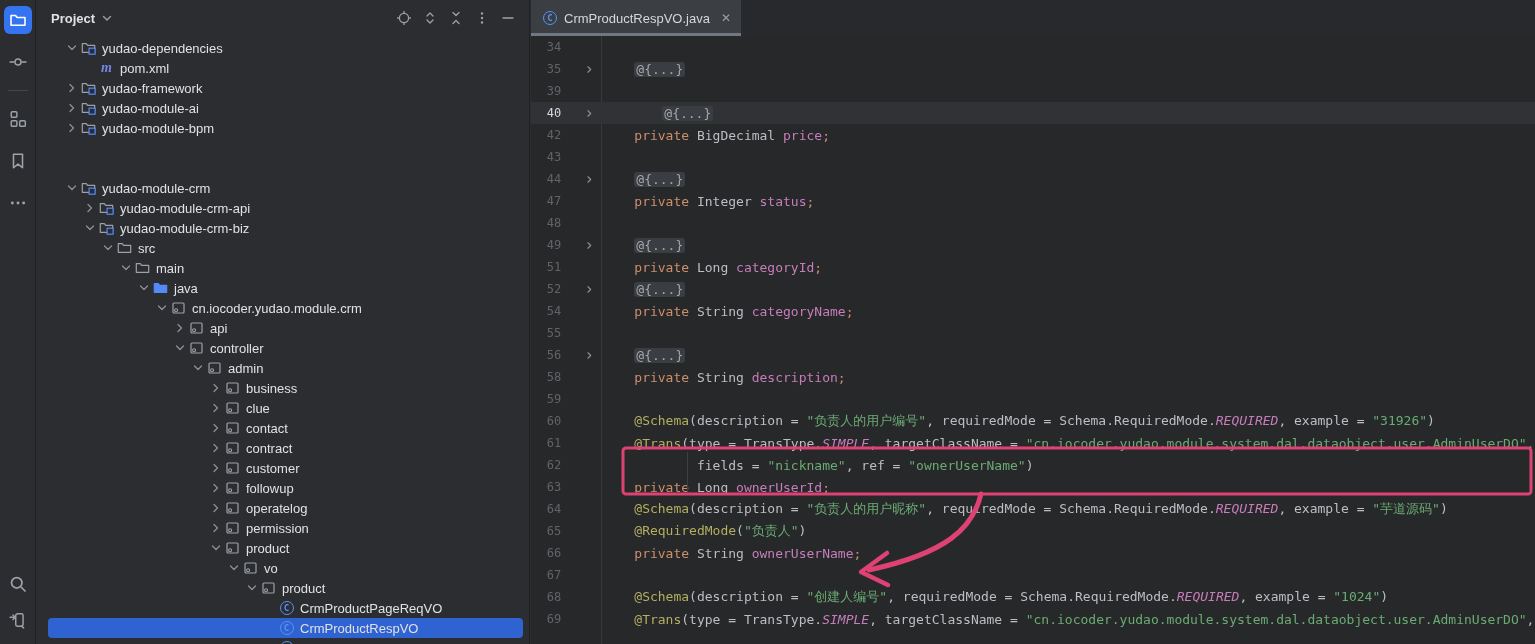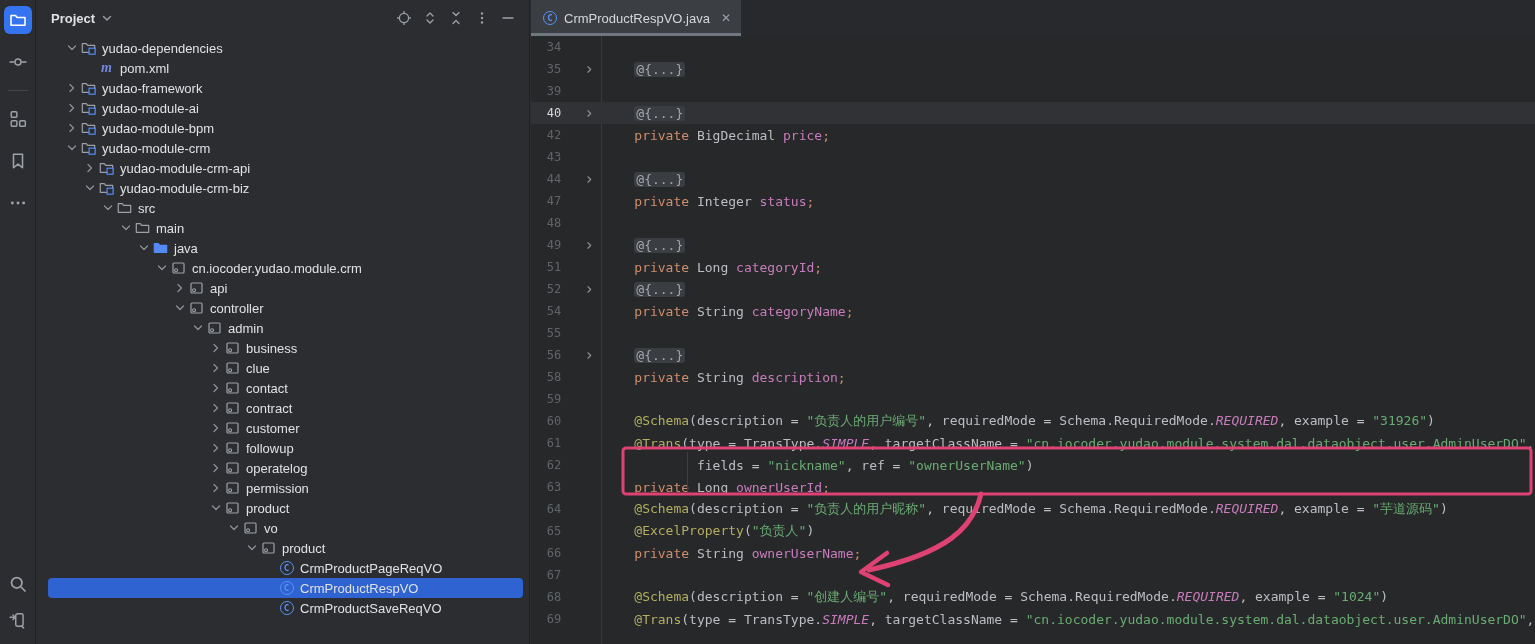--- a/index.html
+++ b/index.html
@@ -62,21 +62,21 @@
     padding:0 10px 0 12px; background:#3b3e42; color:#d4d7dc;
   }
   .tab::after { content:''; position:absolute; left:0; right:0; bottom:0; height:3px; background:#6f7880; }
   .tab-close { color:#9da1a8; font-size:12px; margin-left:4px; cursor:pointer; }
   .code-area {
     position:absolute; left:0; top:36px; right:0; bottom:0; overflow:hidden;
     font-family:"DejaVu Sans Mono","Liberation Mono",monospace; font-size:13px;
   }
   .gutter-sep { position:absolute; left:70px; top:0; bottom:0; width:1px; background:#37393d; }
   .code-row { position:relative; height:22px; display:flex; align-items:center; }
-  .code-row.caret-row { background:#303236; }
+  .code-row.caret-row { background:#303236;gap:28px; }
   .gut { width:70px; flex:none; display:flex; align-items:center; height:22px; }
   .lnum { width:46px; text-align:center; color:#606468; font-size:12px; flex:none; }
   .lnum.caret { color:#d6d9de; }
   .fold-slot { width:24px; display:flex; align-items:center; justify-content:center; color:#8c9096; }
   .src { white-space:pre; padding-left:2px; color:#bcbec4; }
   .tk-k { color:#cf8e6d; }
   .tk-t { color:#bcbec4; }
   .tk-f { color:#c77dbb; }
   .tk-s { color:#6aab73; }
   .tk-a { color:#b3ae60; }
@@ -244,21 +244,21 @@
             </svg>
           </span>
           <span class="tree-icon">
             <svg width="17" height="16" viewBox="0 0 16 16">
               <path d="M1.8 3.6h4l1.3 1.7h7.1v7h-12.4z" fill="none" stroke="#9da1a8" stroke-width="1.2" stroke-linejoin="round"></path>
               <rect x="8.6" y="8.2" width="6" height="6" fill="#2b2d30" stroke="#548af7" stroke-width="1.2"></rect>
             </svg>
           </span>
           <span>yudao-module-bpm</span>
         </div>
-        <div class="tree-row" style="padding-left: 26px;">
+        <div class="tree-row" style="padding-left: 26px; margin-top: 40px;">
           <span class="chev-slot">
             <svg width="14" height="14" viewBox="0 0 14 14">
               <path d="M3.5 5 L7 8.5 L10.5 5" fill="none" stroke="currentColor" stroke-width="1.3" stroke-linecap="round" stroke-linejoin="round"></path>
             </svg>
           </span>
           <span class="tree-icon">
             <svg width="17" height="16" viewBox="0 0 16 16">
               <path d="M1.8 3.6h4l1.3 1.7h7.1v7h-12.4z" fill="none" stroke="#9da1a8" stroke-width="1.2" stroke-linejoin="round"></path>
               <rect x="8.6" y="8.2" width="6" height="6" fill="#2b2d30" stroke="#548af7" stroke-width="1.2"></rect>
             </svg>
@@ -754,21 +754,21 @@
             <span class="lnum">64</span>
             <span class="fold-slot"></span>
           </span>
           <span class="src"><span class="tk-a">    @Schema</span><span class="tk-t">(description = </span><span class="tk-s">"负责人的用户昵称"</span><span class="tk-t">, requiredMode = Schema.RequiredMode.</span><span class="tk-c">REQUIRED</span><span class="tk-t">, example = </span><span class="tk-s">"芋道源码"</span><span class="tk-t">)</span></span>
         </div>
         <div class="code-row">
           <span class="gut">
             <span class="lnum">65</span>
             <span class="fold-slot"></span>
           </span>
-          <span class="src"><span class="tk-a">    @ExcelProperty</span><span class="tk-t">(</span><span class="tk-s">"负责人"</span><span class="tk-t">)</span></span>
+          <span class="src"><span class="tk-a">    @RequiredMode</span><span class="tk-t">(</span><span class="tk-s">"负责人"</span><span class="tk-t">)</span></span>
         </div>
         <div class="code-row">
           <span class="gut">
             <span class="lnum">66</span>
             <span class="fold-slot"></span>
           </span>
           <span class="src"><span class="tk-k">    private </span><span class="tk-t">String </span><span class="tk-f">ownerUserName</span><span class="tk-k">;</span></span>
         </div>
         <div class="code-row">
           <span class="gut">

